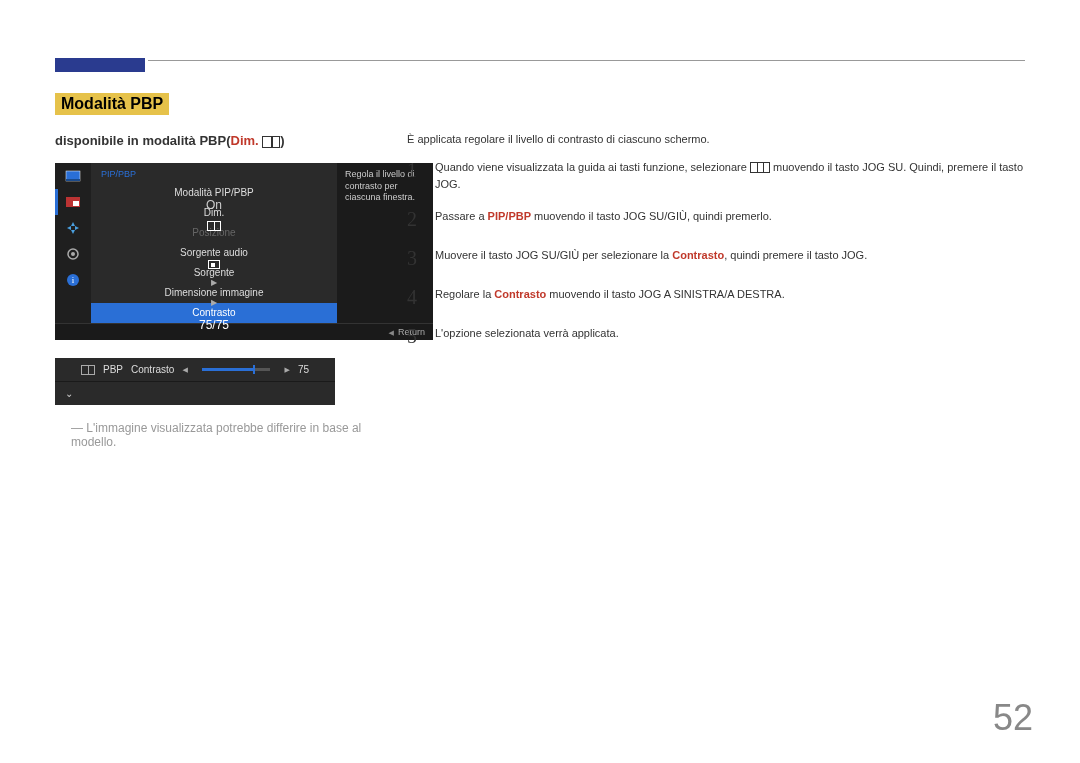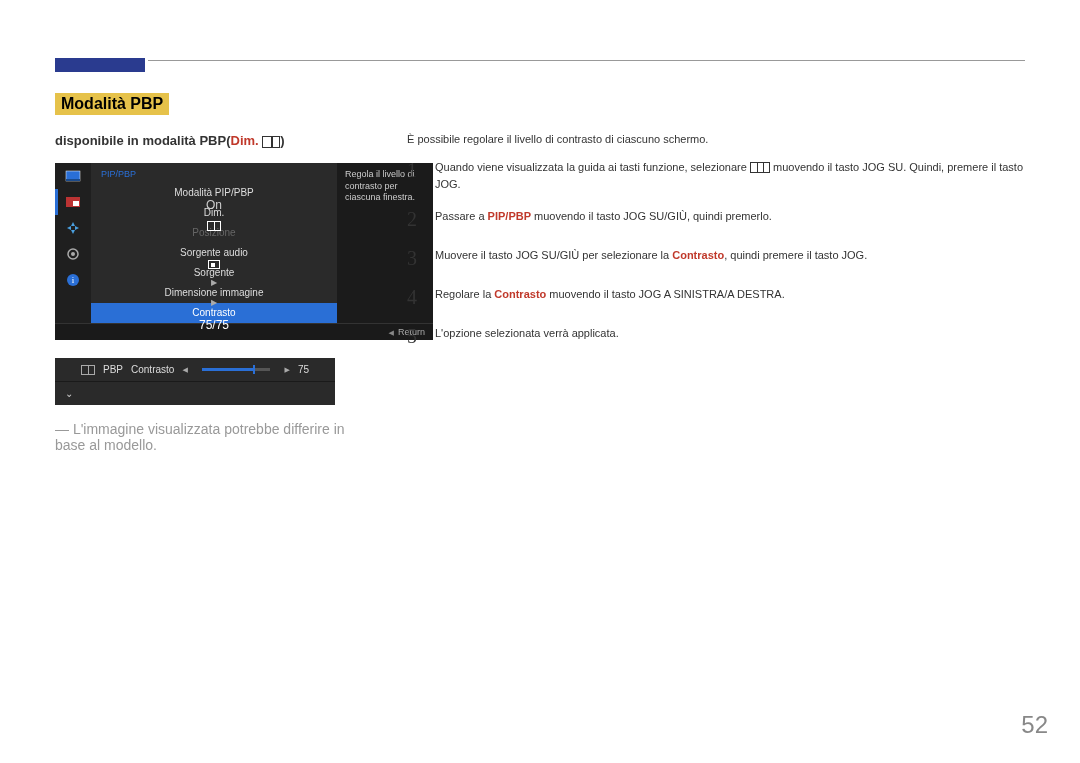--- a/index.html
+++ b/index.html
@@ -47,33 +47,33 @@
   .slider-row { display:flex; align-items:center; padding:6px 26px; gap:8px; border-bottom:1px solid #1a1a1a; }
   .slider-row .mini-icon { width:14px; height:10px; border:1px solid #aaa; position:relative; }
   .slider-row .mini-icon::after{content:"";position:absolute;left:50%;top:0;bottom:0;width:1px;background:#aaa;}
   .slider-row2 { padding:6px 10px; display:flex; align-items:center; gap:8px; }
   .slider-bar { flex:1; height:3px; background:#555; position:relative; margin:0 6px; }
   .slider-fill { position:absolute; left:0; top:0; bottom:0; width:75%; background:#2a6fd6; }
   .slider-knob { position:absolute; left:75%; top:-3px; width:2px; height:9px; background:#2a6fd6; }
   .tri-lr { font-size:7px; color:#aaa; }
   .down-chev { font-size:10px; color:#ccc; }
 
-  .footnote { font-size:14px; color:#999; margin-top:16px; }
+  .footnote { font-size:12px; color:#999; margin-top:16px;margin-left:16px; }
   .footnote .dash { color:#999; }
 
   .intro-line { font-size:11px; color:#333; margin-bottom:14px; }
   .step { display:flex; gap:14px; margin-bottom:16px; align-items:flex-start; }
   .step-num { font-size:20px; color:#333; font-weight:300; width:14px; font-family: Georgia, 'Times New Roman', serif; }
   .step-text { font-size:11px; color:#333; line-height:1.5; flex:1; }
   .step-text .red { color:#c0392b; font-weight:bold; }
   .menu-btn-icon { display:inline-block; width:20px; height:11px; border:1.5px solid #333; vertical-align:-2px; position:relative; }
   .menu-btn-icon::before, .menu-btn-icon::after { content:""; position:absolute; left:33%; top:0; bottom:0; width:1.5px; background:#333; }
   .menu-btn-icon::after { left:66%; }
 
-  .page-num { position:absolute; right:32px; bottom:24px; font-size:24px; color:#888; font-weight:300; }
+  .page-num { position:absolute; right:47px; bottom:24px; font-size:36px; color:#888; font-weight:300; }
 </style>
 </head>
 <body>
 
 <div class="page">
   <div class="blue-block"></div>
   <div class="top-line"></div>
 
   <div class="section-title">Modalità PBP</div>
 
@@ -175,21 +175,21 @@
           <span class="mini-icon"></span>
         </div>
       </div>
 
       <div class="footnote">
         <span class="dash">― </span><span>L'immagine visualizzata potrebbe differire in base al modello.</span>
       </div>
     </div>
 
     <div class="right-col">
-      <div class="intro-line">È possibile regolare il livello di contrasto di ciascuno schermo.</div>
+      <div class="intro-line">È applicata regolare il livello di contrasto di ciascuno schermo.</div>
 
       <div class="step">
         <div class="step-num">1</div>
         <div class="step-text">
           <span>Quando viene visualizzata la guida ai tasti funzione, selezionare </span><span class="menu-btn-icon"></span><span> muovendo il tasto JOG SU. Quindi, premere il tasto JOG.</span>
         </div>
       </div>
 
       <div class="step">
         <div class="step-num">2</div>

